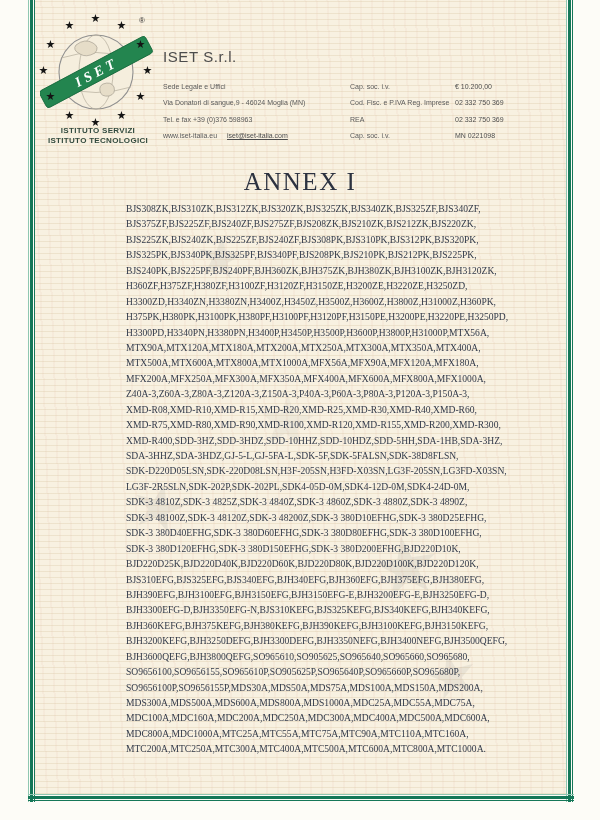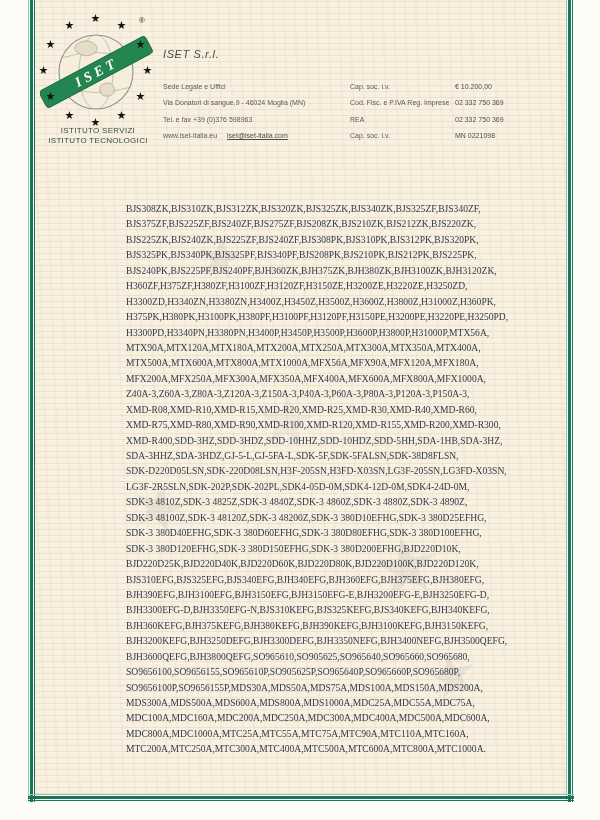--- a/index.html
+++ b/index.html
@@ -38,26 +38,26 @@
 
   
   .logo-box { position:absolute; left:40px; top:14px; width:114px; height:116px; }
   .logo-star {
     position:absolute; font-size:11px; line-height:11px; color:#141414;
     font-family:"DejaVu Sans", sans-serif;
   }
   .reg-mark { position:absolute; left:99px; top:2px; font-size:8px; color:#333; }
   .org-name {
     position:absolute; left:26px; top:126px; width:144px; text-align:center;
-    font-size:8px; font-weight:normal; letter-spacing:0.3px; line-height:10px;
+    font-size:8px; font-weight:bold; letter-spacing:0.3px; line-height:10px;
     color:#324a3e;
   }
   .company-name {
     position:absolute; left:163px; top:48px;
-    font-size:11px; letter-spacing:0.6px; color:#4c4c4c;font-style:italic;
+    font-size:15px; letter-spacing:0.6px; color:#4c4c4c;
   }
   .addr-block { position:absolute; left:163px; top:80px; font-size:7px; color:#5a5a5a; }
   .addr-line { height:14.4px; line-height:10px; padding-top:2px; white-space:nowrap; }
   .email-link { text-decoration:underline; margin-left:8px; color:#4a4a4a; }
   .reg-block { position:absolute; left:350px; top:80px; font-size:7px; color:#5a5a5a; }
   .reg-row { height:14.4px; line-height:10px; padding-top:2px; display:flex; white-space:nowrap; }
   .reg-label { width:105px; }
   .reg-value { color:#4f4f4f; }
 
   
@@ -151,20 +151,21 @@
       <div class="reg-row">
         <span class="reg-label">REA</span>
         <span class="reg-value">02 332 750 369</span>
       </div>
       <div class="reg-row">
         <span class="reg-label">Cap. soc. i.v.</span>
         <span class="reg-value">MN 0221098</span>
       </div>
     </div>
 
+    <div class="annex-title">ANNEX I</div>
 
     <div class="code-list">
       <div class="code-line">BJS308ZK,BJS310ZK,BJS312ZK,BJS320ZK,BJS325ZK,BJS340ZK,BJS325ZF,BJS340ZF,</div>
       <div class="code-line">BJS375ZF,BJS225ZF,BJS240ZF,BJS275ZF,BJS208ZK,BJS210ZK,BJS212ZK,BJS220ZK,</div>
       <div class="code-line">BJS225ZK,BJS240ZK,BJS225ZF,BJS240ZF,BJS308PK,BJS310PK,BJS312PK,BJS320PK,</div>
       <div class="code-line">BJS325PK,BJS340PK,BJS325PF,BJS340PF,BJS208PK,BJS210PK,BJS212PK,BJS225PK,</div>
       <div class="code-line">BJS240PK,BJS225PF,BJS240PF,BJH360ZK,BJH375ZK,BJH380ZK,BJH3100ZK,BJH3120ZK,</div>
       <div class="code-line">H360ZF,H375ZF,H380ZF,H3100ZF,H3120ZF,H3150ZE,H3200ZE,H3220ZE,H3250ZD,</div>
       <div class="code-line">H3300ZD,H3340ZN,H3380ZN,H3400Z,H3450Z,H3500Z,H3600Z,H3800Z,H31000Z,H360PK,</div>
       <div class="code-line">H375PK,H380PK,H3100PK,H380PF,H3100PF,H3120PF,H3150PE,H3200PE,H3220PE,H3250PD,</div>

